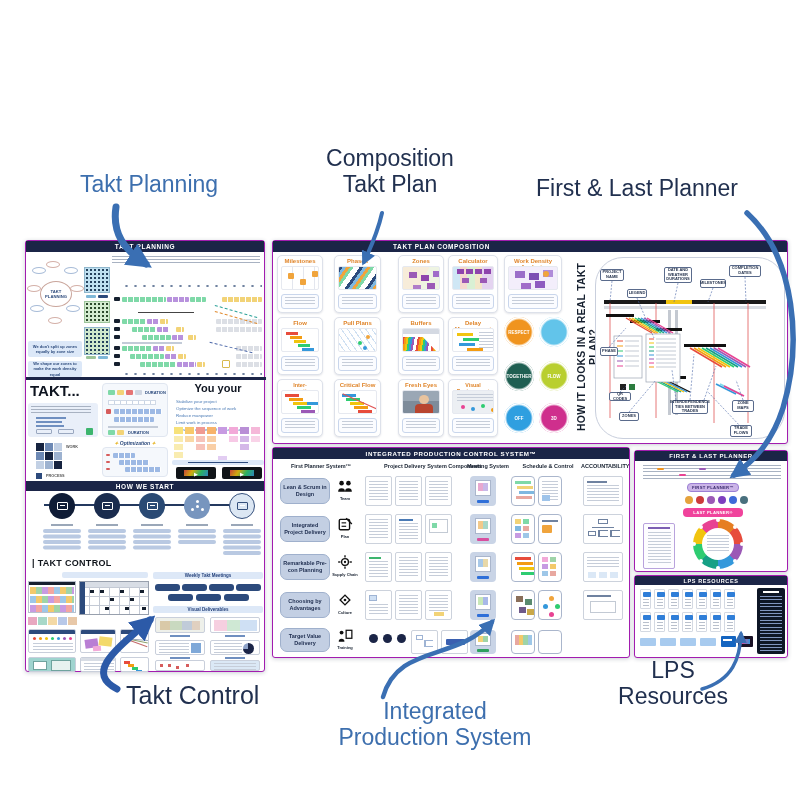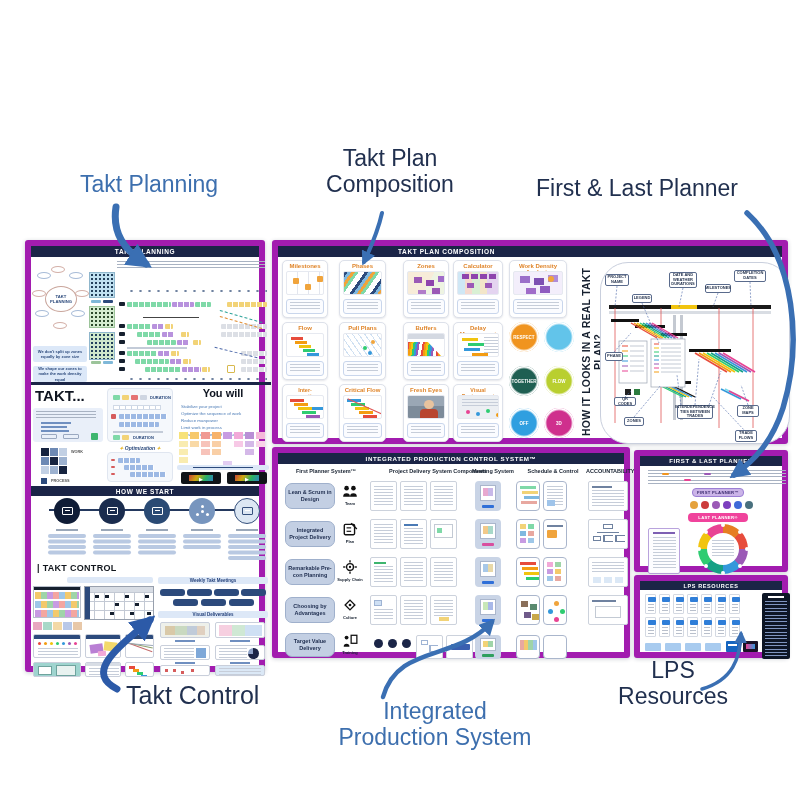--- a/index.html
+++ b/index.html
@@ -6,21 +6,21 @@
   *{box-sizing:border-box}
   .poster{position:relative;width:800px;height:800px;background:#fff;overflow:hidden;
           font-family:"Liberation Sans",sans-serif}
   .abs{position:absolute}
   
   .title{left:0;right:0;top:42px;text-align:center;font-size:53px;font-weight:800;
          color:#1d1a4f;letter-spacing:-1px;white-space:nowrap}
   .lbl{font-size:23px;font-weight:500;line-height:1.12;white-space:nowrap}
   .navytxt{color:#21304f}.steeltxt{color:#3d6fae}
   
-  .board{position:absolute;background:#fff;border:6px solid #a21caf;border-radius:3px;
+  .board{position:absolute;background:#fff;border:1px solid #a21caf;border-radius:3px;
          box-shadow:0 1px 4px rgba(25,35,70,.22)}
   .hdr{position:absolute;left:0;right:0;top:0;background:#1b2547;color:#fff;font-weight:bold;
        display:flex;align-items:center;justify-content:center;letter-spacing:.6px}
   
   .hl{position:absolute;background:#9aa7b8;height:1.5px}
   .lines{position:absolute;background:repeating-linear-gradient(180deg,#a8b2c2 0 1px,transparent 1px 3.2px)}
   .lines.lt{background:repeating-linear-gradient(180deg,#c6cdd9 0 1px,transparent 1px 3px)}
   .gs{position:absolute;height:5px;border-radius:1px}
   .gs.g{background:repeating-linear-gradient(90deg,#7fd9a8 0 5px,#fff 5px 6px)}
   .gs.p{background:repeating-linear-gradient(90deg,#b892dd 0 5px,#fff 5px 6px)}
@@ -91,22 +91,22 @@
   .vid::after{content:"▶";position:absolute;left:0;right:0;top:30%;text-align:center;color:#fff;font-size:5px}
 </style>
 </head>
 <body>
 
 <div class="poster">
 
 
   <div class="abs lbl steeltxt" style="left:80px;top:172px">Takt Planning</div>
   <div class="abs lbl navytxt" style="left:300px;top:146px;width:180px;text-align:center">
+    <div>Composition</div>
     <div>Takt Plan</div>
-    <div>Composition</div>
   </div>
   <div class="abs lbl navytxt" style="left:536px;top:176px">First &amp; Last Planner</div>
   <div class="abs lbl navytxt" style="left:126px;top:681px;font-size:25px">Takt Control</div>
   <div class="abs lbl steeltxt" style="left:320px;top:699px;width:230px;text-align:center">
     <div>Integrated</div>
     <div>Production System</div>
   </div>
   <div class="abs lbl navytxt" style="left:608px;top:658px;width:130px;text-align:center">
     <div>LPS</div>
     <div>Resources</div>
@@ -214,21 +214,21 @@
     <div class="abs" style="left:76px;top:199px;width:66px;text-align:center;font-size:5px;font-style:italic;font-weight:bold;color:#2c4a7c"><span style="color:#e8b931">✦ </span><span>Optimization</span><span style="color:#e8b931"> ✦</span></div>
     <div class="abs" style="left:76px;top:206px;width:66px;height:30px;background:#f5f8fc;border:1px solid #e0e6f0;border-radius:4px">
       <div class="chip" style="left:3px;top:6px;width:4px;height:2px;background:#d65c5c"></div>
       <div class="gs b" style="left:10px;top:5px;width:22px"></div>
       <div class="chip" style="left:3px;top:13px;width:4px;height:2px;background:#d65c5c"></div>
       <div class="gs b" style="left:16px;top:12px;width:30px"></div>
       <div class="chip" style="left:3px;top:20px;width:4px;height:2px;background:#d65c5c"></div>
       <div class="gs b" style="left:22px;top:19px;width:36px"></div>
     </div>
 
-    <div class="abs" style="left:146px;top:141px;width:92px;text-align:center;font-size:11px;font-weight:800;color:#0e1420">You will</div>
+    <div class="abs" style="left:146px;top:141px;width:92px;text-align:center;font-size:11px;font-weight:800;color:#0e1420">You your</div>
     <div class="abs" style="left:150px;top:157px;width:88px;font-size:4.4px;color:#4a7ab5;line-height:1.6">
       <div>Stabilize your project</div>
       <div>Optimize the sequence of work</div>
       <div>Reduce manpower</div>
       <div>Limit work in process</div>
       <div>Finish on or ahead of the schedule</div>
     </div>
     <div class="abs" style="left:148px;top:186px;width:9px;height:7px;background:#f7e27a;box-shadow:11px 0 #f7c96b,22px 0 #f09a93,33px 0 #f7b36b,44px 0 #c79be2,55px 0 #f2a9d8,66px 0 #b98fd6,77px 0 #f5b8d9"></div>
     <div class="abs" style="left:148px;top:195px;width:9px;height:6px;background:#f9ecb0;box-shadow:11px 0 #f9d9a6,22px 0 #f7c3ba,33px 0 #f9cfa6,55px 0 #f7c9e6,66px 0 #d4b8e8,77px 0 #f9d3e8"></div>
     <div class="abs" style="left:148px;top:203px;width:9px;height:6px;background:#f9ecb0;box-shadow:22px 0 #f7c3ba,33px 0 #f9cfa6,66px 0 #d4b8e8"></div>

